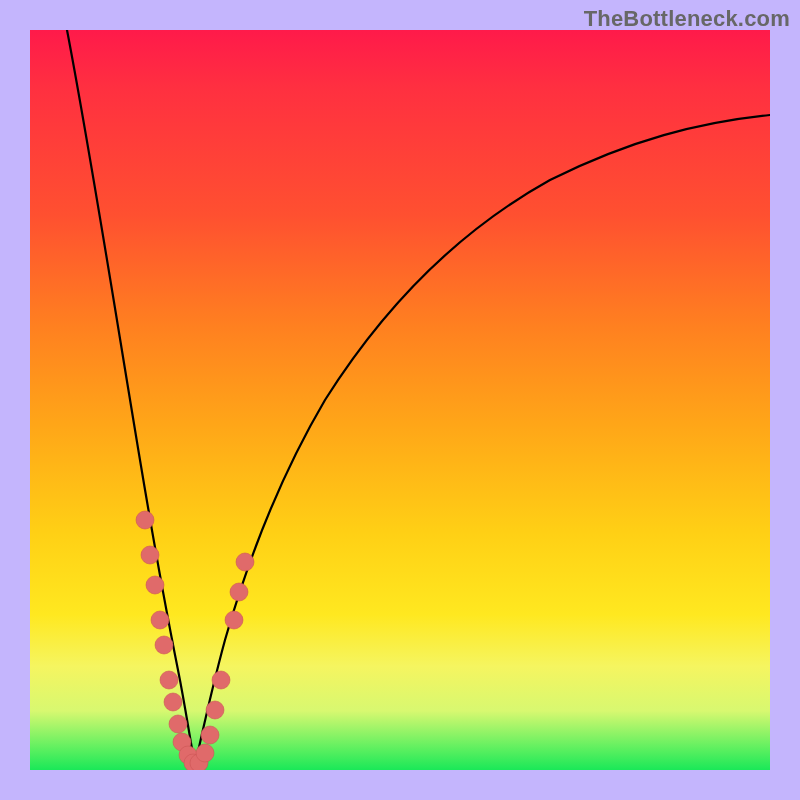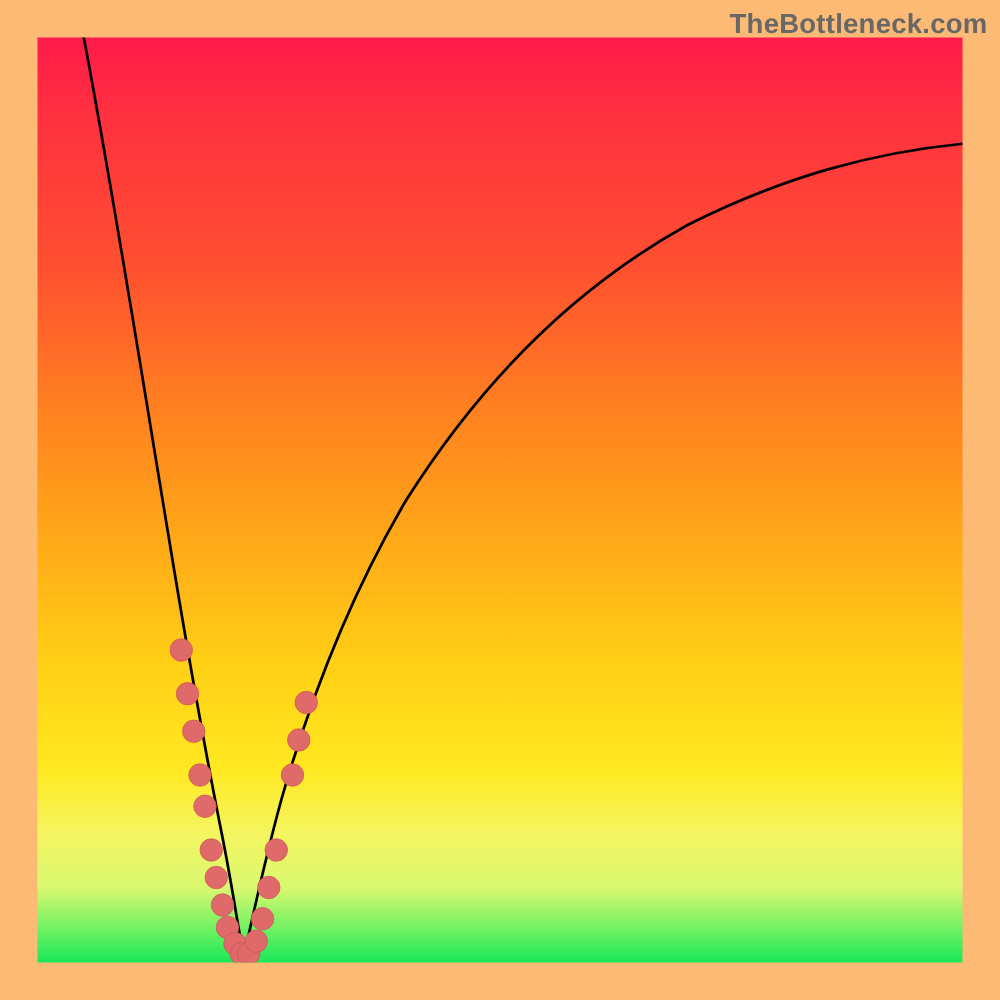--- a/index.html
+++ b/index.html
@@ -8,21 +8,21 @@
     width: 800px;
     height: 800px;
     overflow: hidden;
     background: #000;
     font-family: Arial, Helvetica, sans-serif;
   }
   .frame {
     position: relative;
     width: 800px;
     height: 800px;
-    background: #fdba74;
+    background: #c4b5fd;
   }
   .plot-area {
     position: absolute;
     left: 30px;
     top: 30px;
     width: 740px;
     height: 740px;
     
     background: linear-gradient(
       to bottom,

